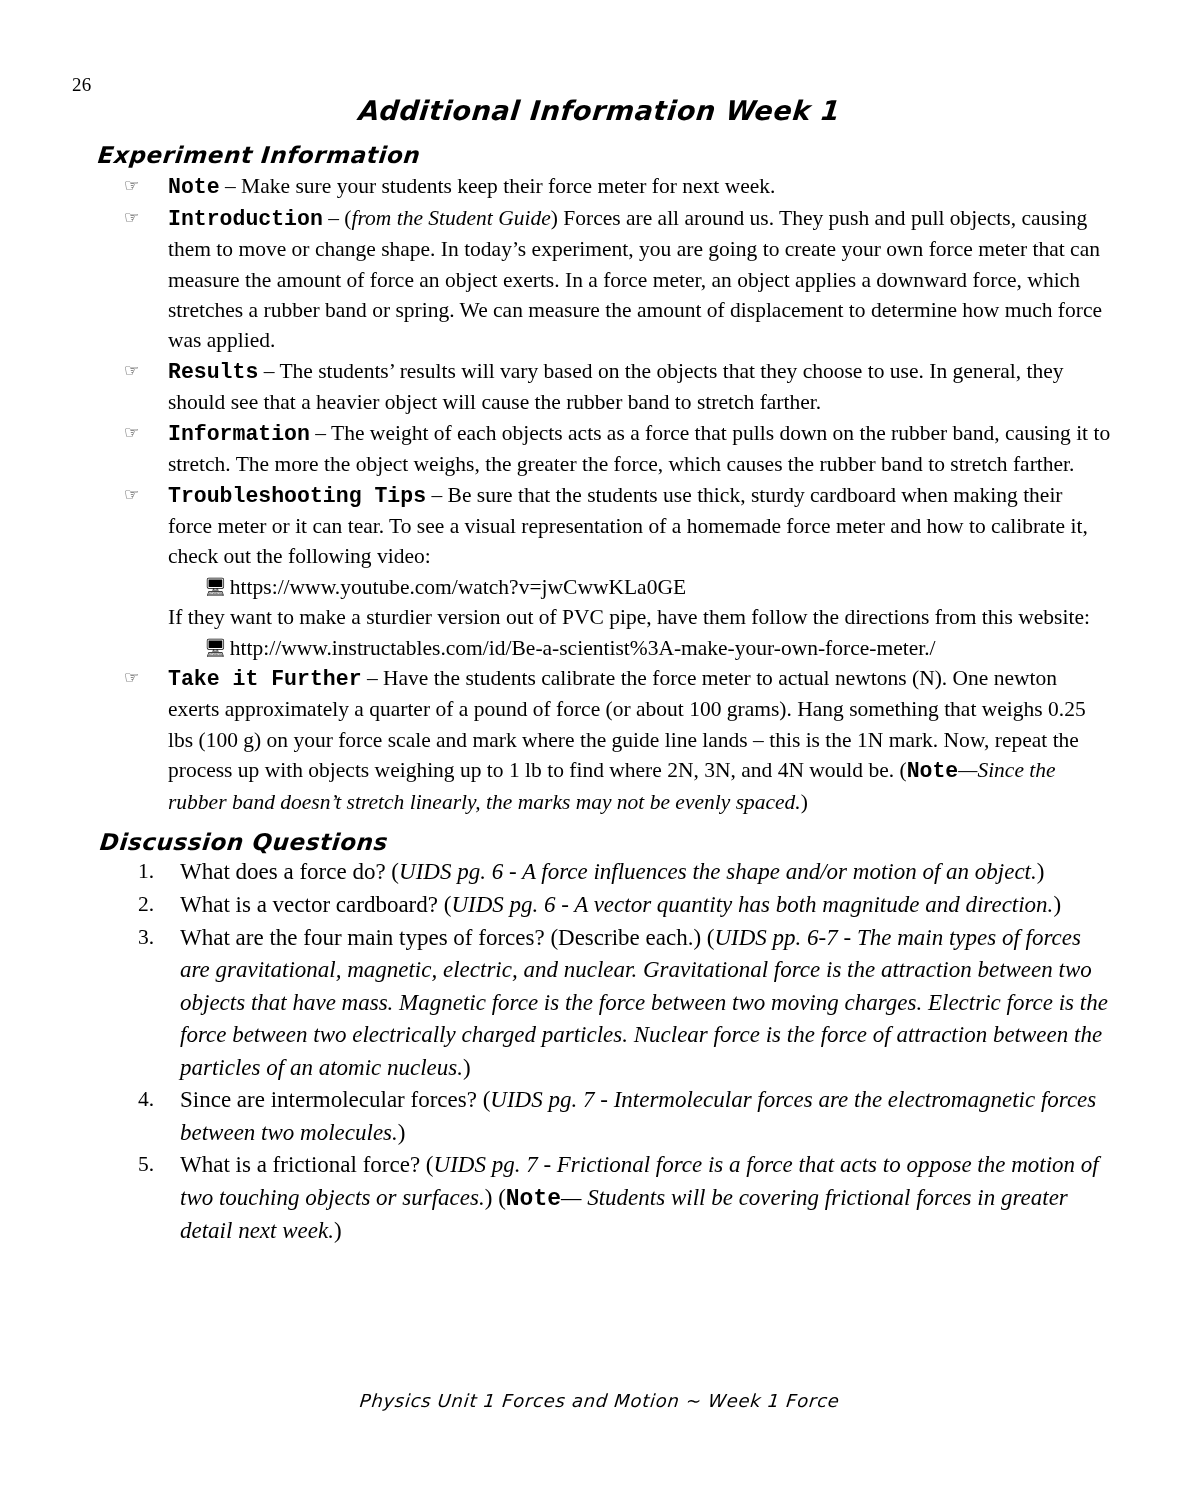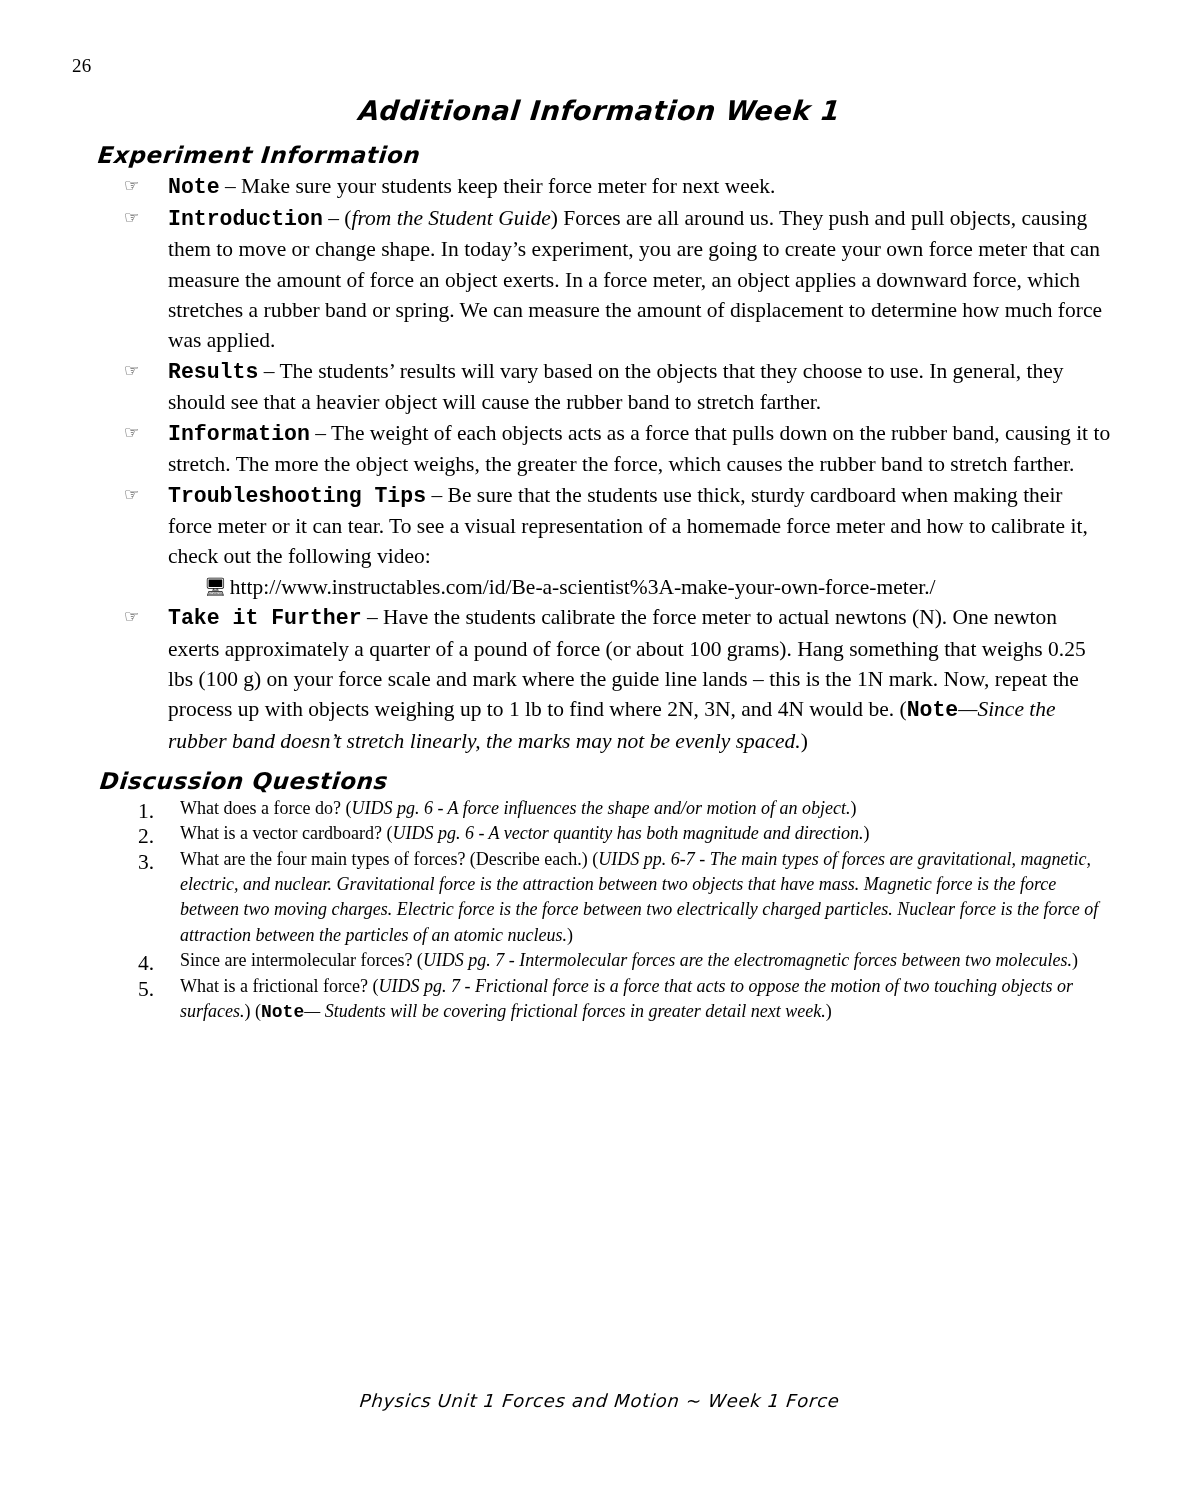--- a/index.html
+++ b/index.html
@@ -19,21 +19,21 @@
   .page {
     position: absolute;
     inset: 0;
     padding: 0;
   }
 
   
   .page-number {
     position: absolute;
     left: 72px;
-    top: 56px;
+    top: 75px;
     font-family: "Liberation Serif", serif;
     font-size: 19px;
     line-height: 1;
     letter-spacing: 0.3px;
   }
 
   
   .hand {
     font-family: "DejaVu Sans", sans-serif;
     font-style: italic;
@@ -125,21 +125,21 @@
   ol.questions {
     list-style: none;
     counter-reset: qnum;
     margin: 0;
     padding: 0;
   }
   ol.questions > li {
     counter-increment: qnum;
     position: relative;
     padding-left: 84px;
-    font-size: 18px;
+    font-size: 23px;
     line-height: 1.415;
     margin: 0;
     text-align: left;
   }
   ol.questions > li::before {
     content: counter(qnum) ".";
     position: absolute;
     left: 42px;
     top: 0;
     width: 26px;
@@ -195,21 +195,25 @@
 
       <li>
         <span class="hand-icon">☞</span><span class="lbl">Information</span><span> – </span><span>The weight of each objects acts as a force that pulls down on the rubber band, causing it to stretch. The more the object weighs, the greater the force, which causes the rubber band to stretch farther.</span>
       </li>
 
       <li>
         <span class="hand-icon">☞</span><span class="lbl">Troubleshooting Tips</span><span> – </span><span>Be sure that the students use thick, sturdy cardboard when making their force meter or it can tear. To see a visual representation of a homemade force meter and how to calibrate it, check out the following video:</span>
       </li>
     </ul>
 
-
+    <div class="url-line">
+      <span class="mon-icon">🖥</span><span>https://www.youtube.com/watch?v=jwCwwKLa0GE</span>
+    </div>
+
+    <div class="sub-para">If they want to make a sturdier version out of PVC pipe, have them follow the directions from this website:</div>
 
     <div class="url-line">
       <span class="mon-icon">🖥</span><span>http://www.instructables.com/id/Be-a-scientist%3A-make-your-own-force-meter./</span>
     </div>
 
     <ul class="bullets">
 
       <li>
         <span class="hand-icon">☞</span><span class="lbl">Take it Further</span><span> – </span><span>Have the students calibrate the force meter to actual newtons (N). One newton exerts approximately a quarter of a pound of force (or about 100 grams). Hang something that weighs 0.25 lbs (100 g) on your force scale and mark where the guide line lands – this is the 1N mark. Now, repeat the process up with objects weighing up to 1 lb to find where 2N, 3N, and 4N would be. (</span><span class="lbl">Note</span><span class="ital">—Since the rubber band doesn’t stretch linearly, the marks may not be evenly spaced.</span><span>)</span>
       </li>

